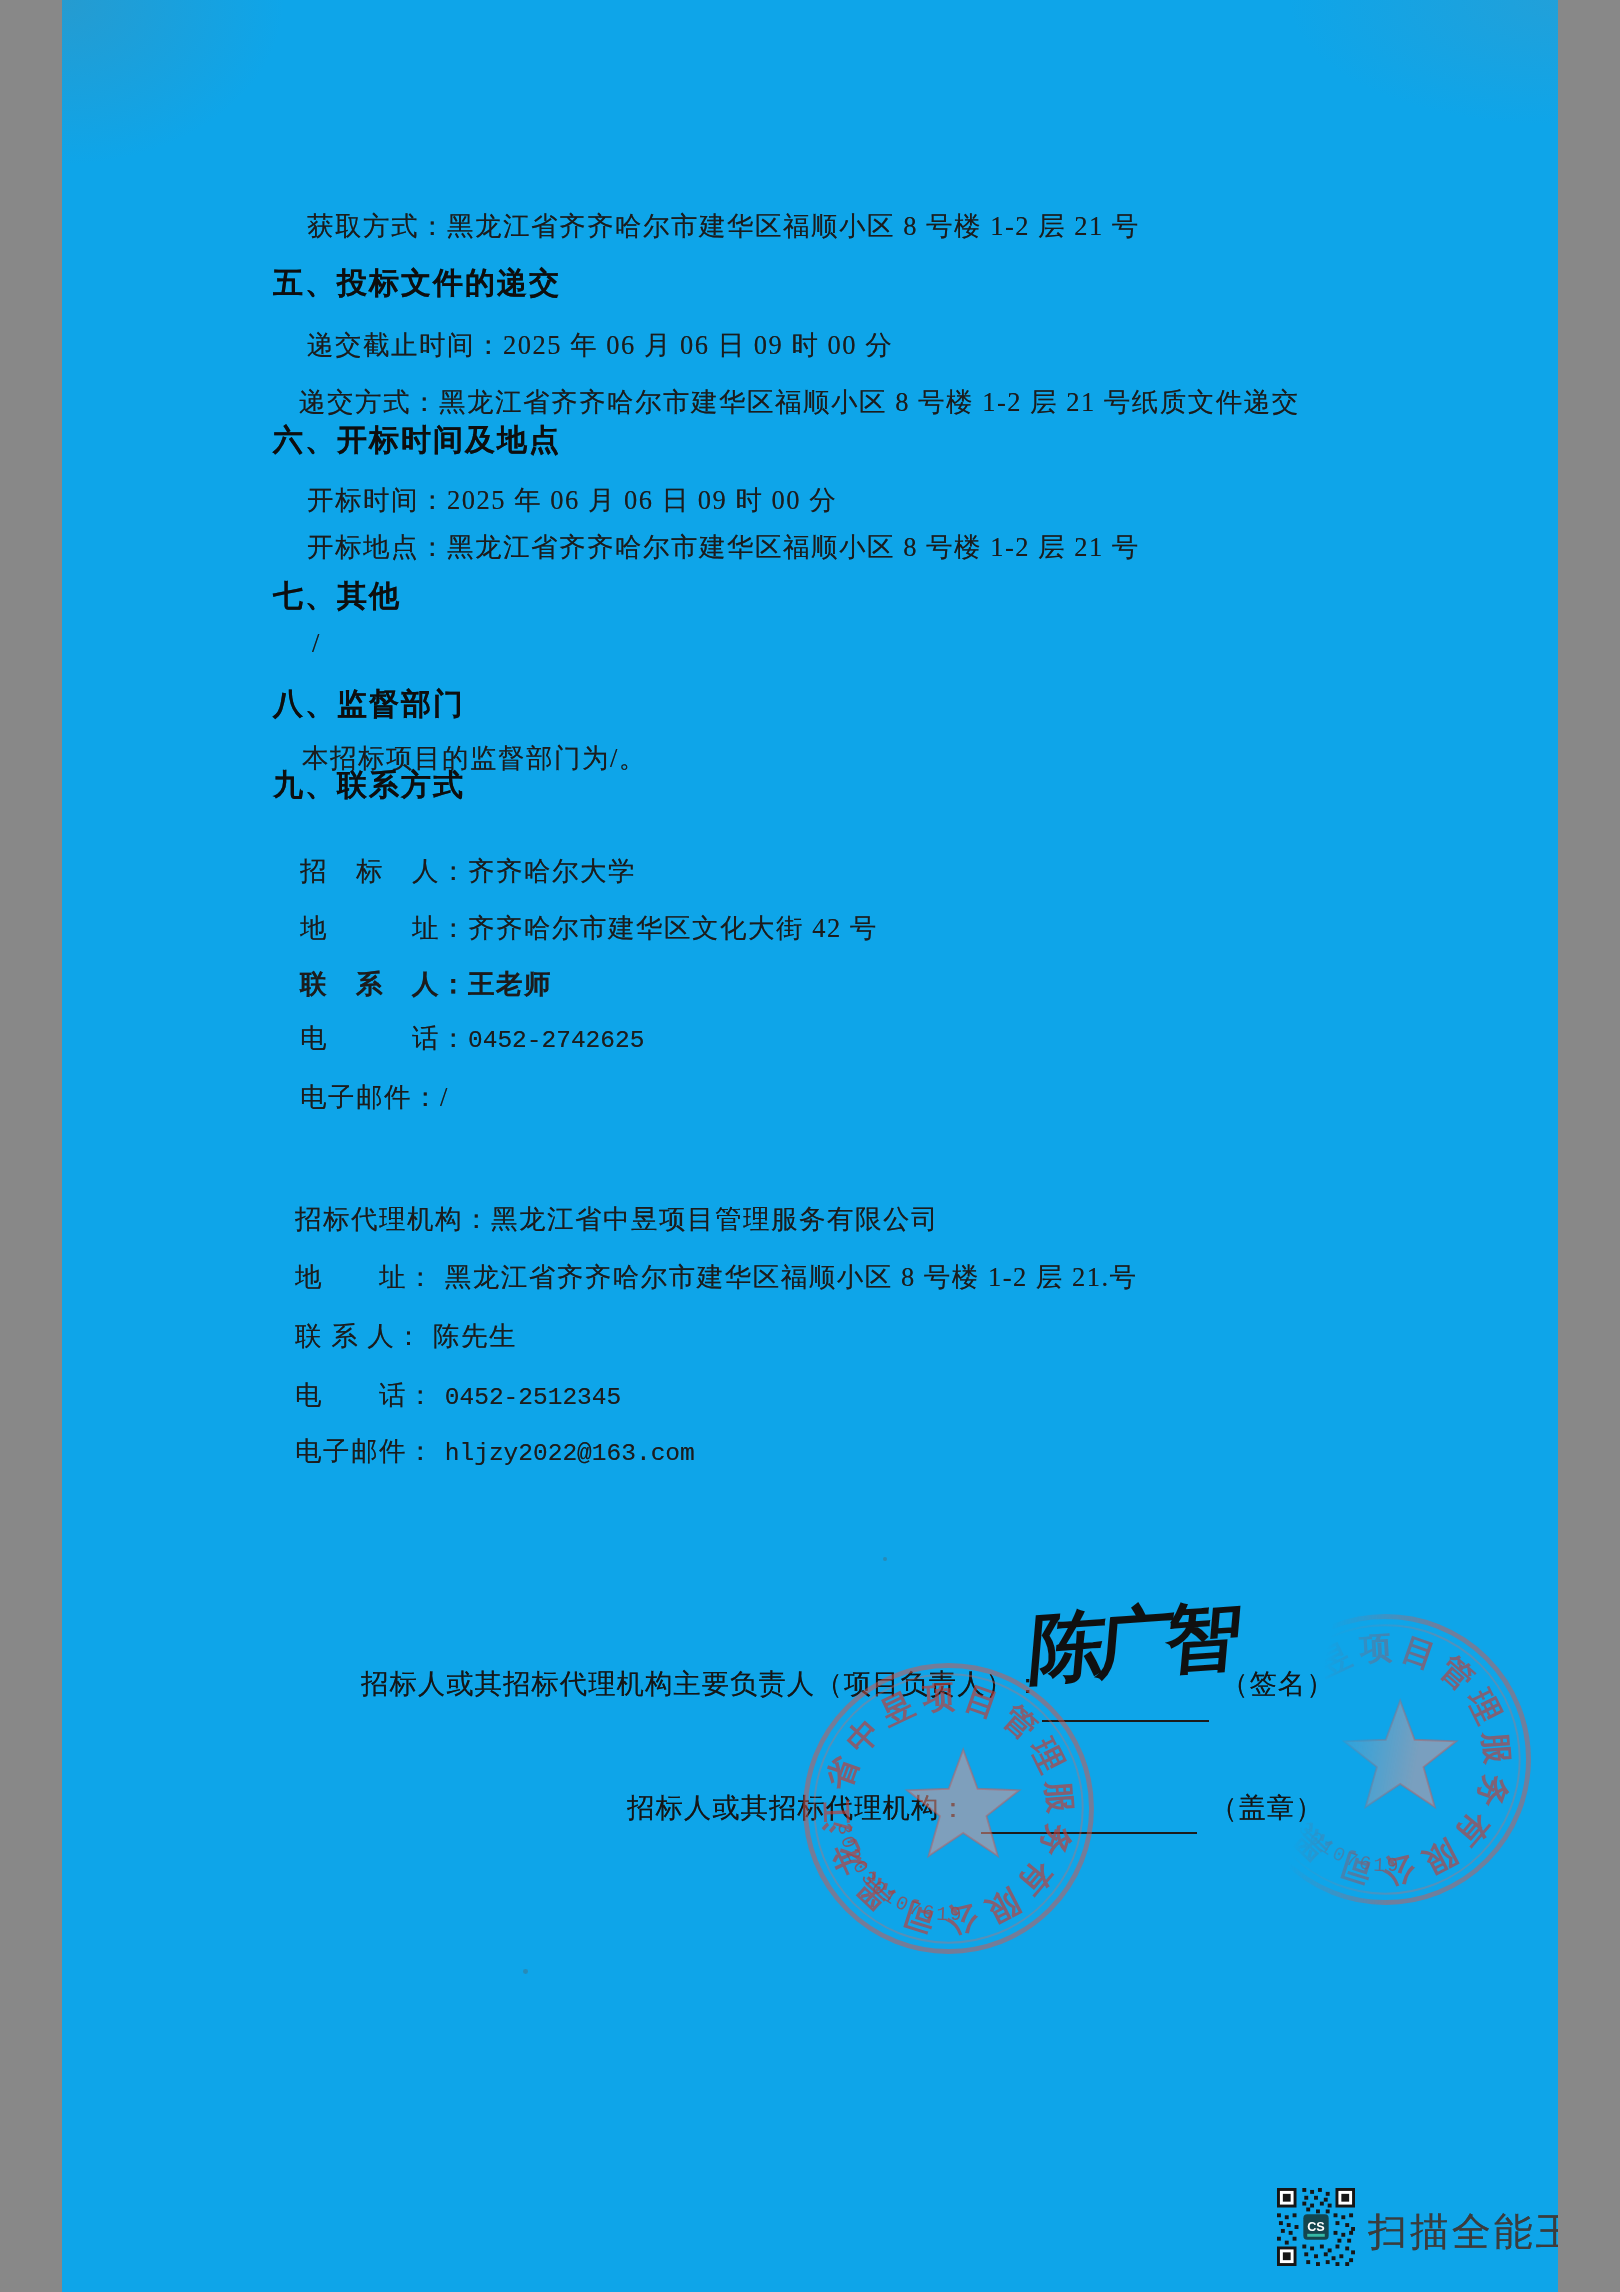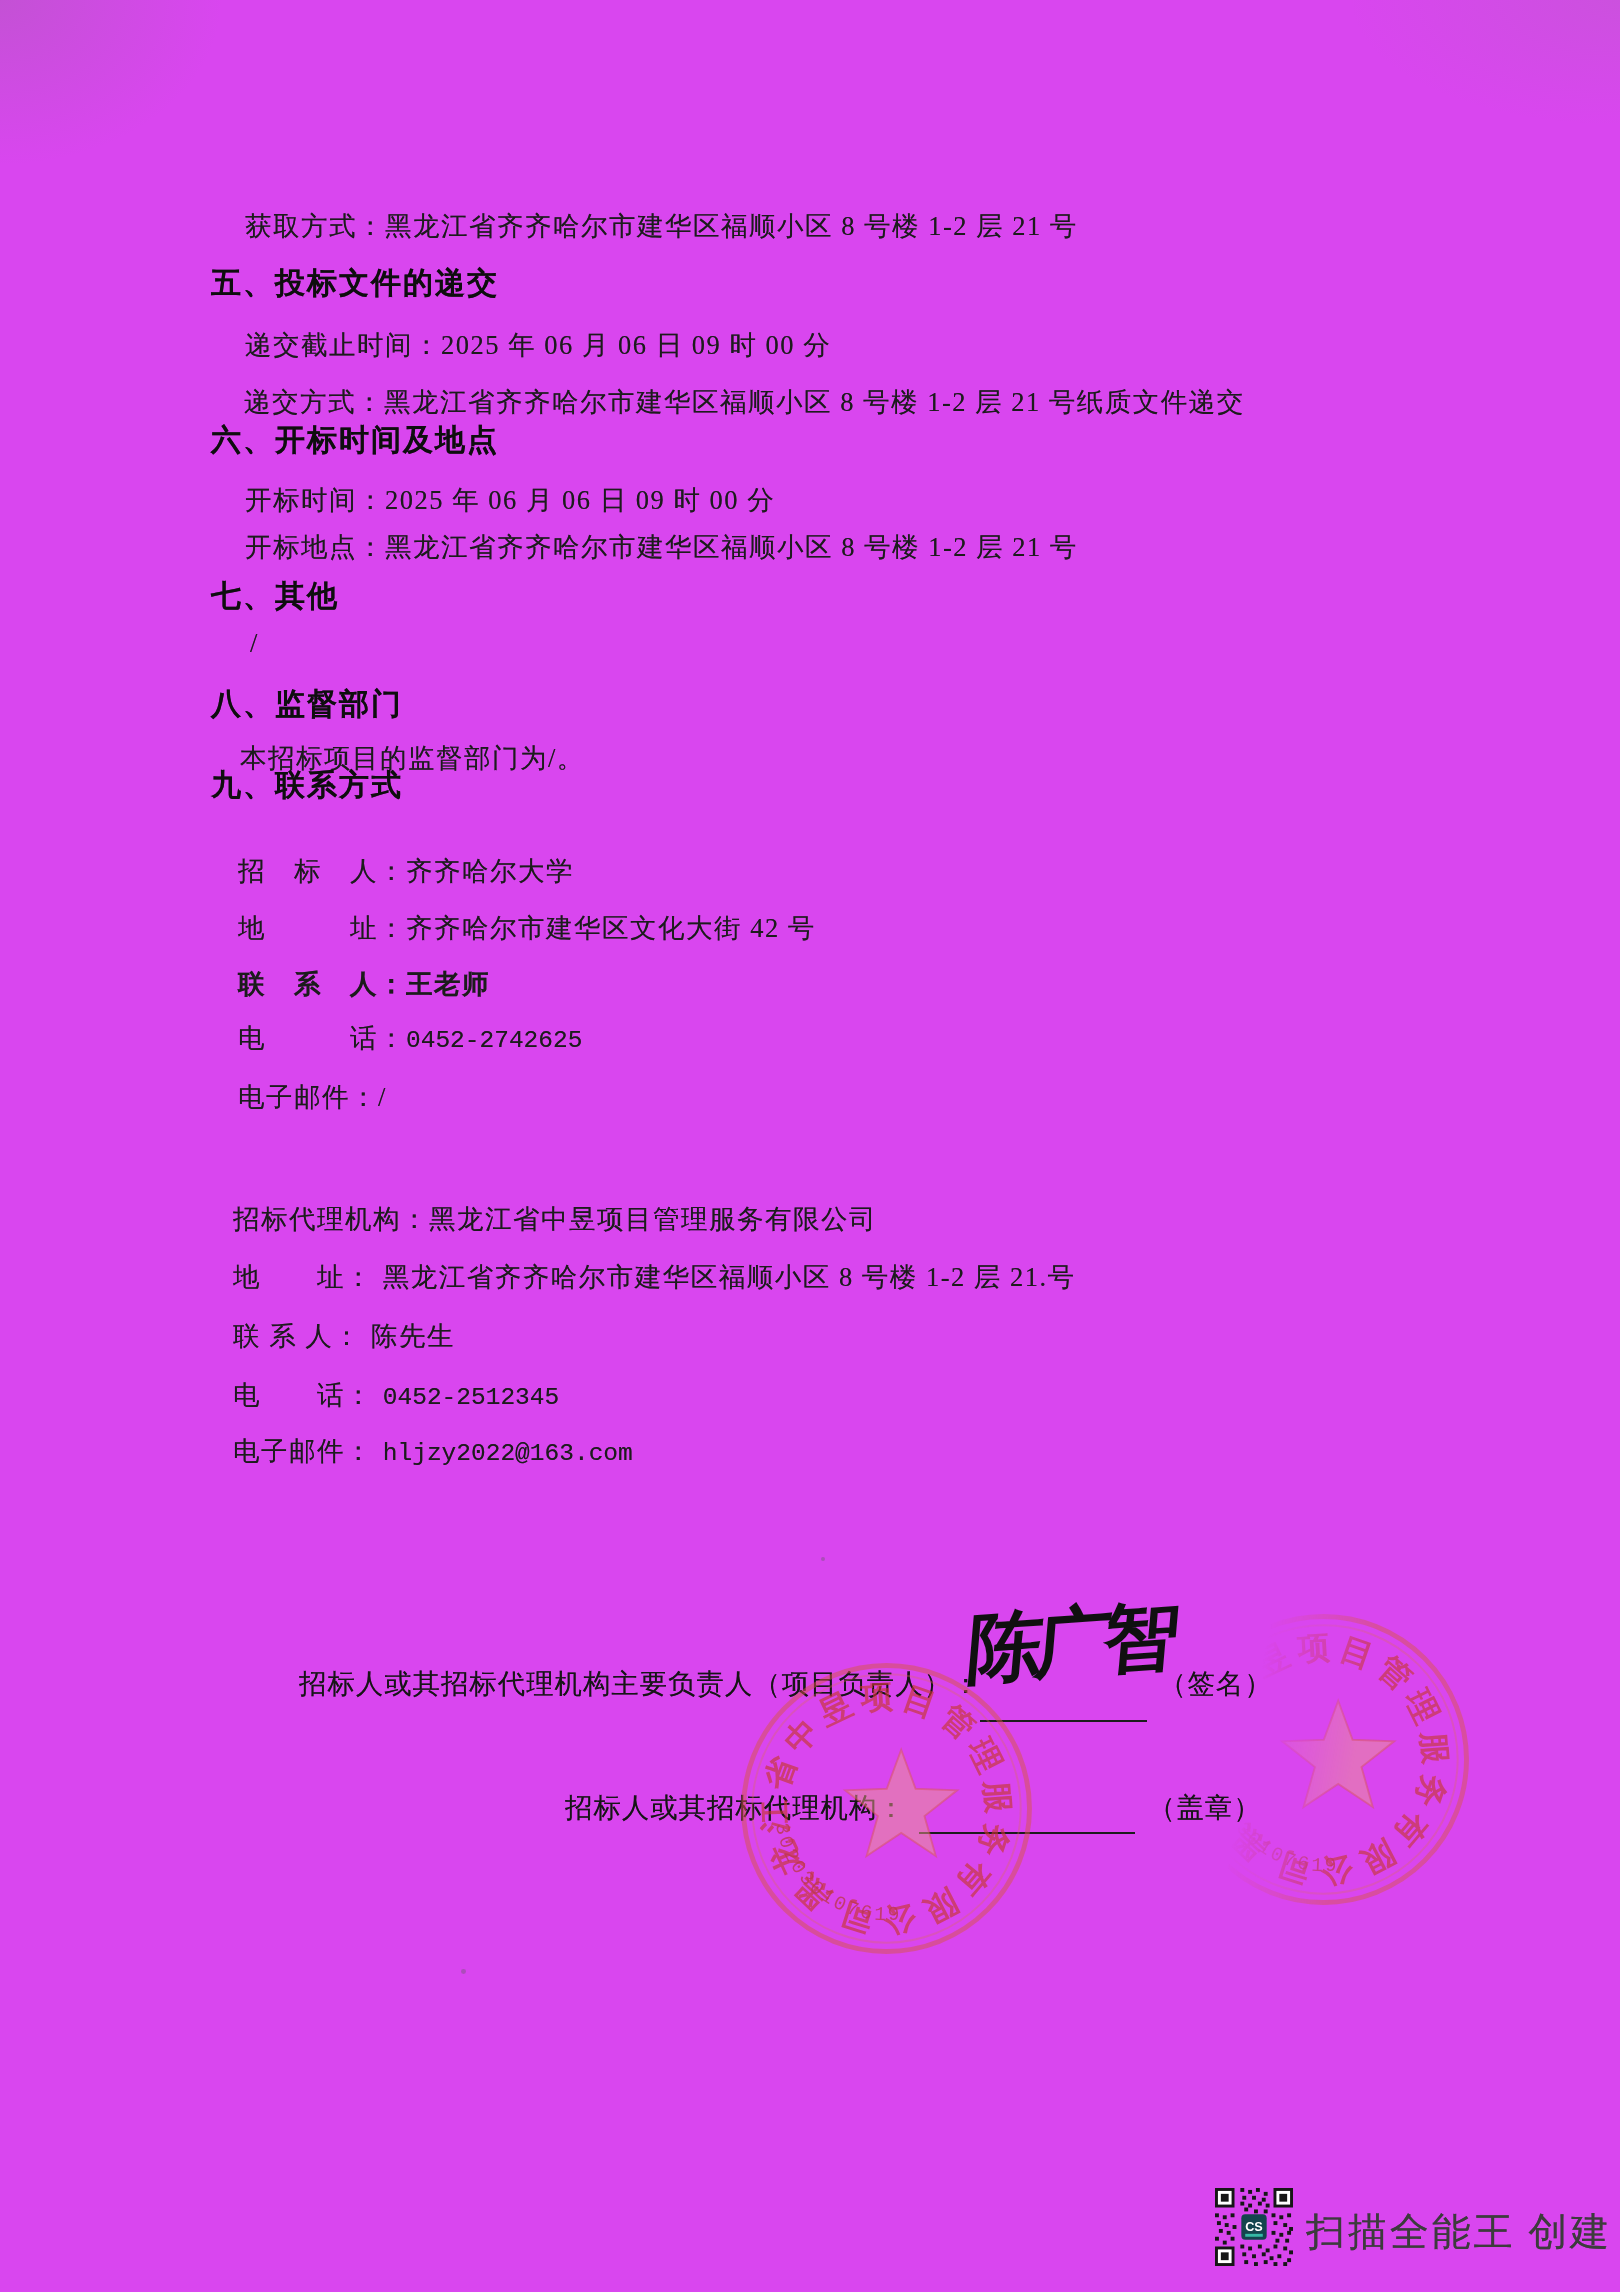--- a/index.html
+++ b/index.html
@@ -1,16 +1,16 @@
 <!DOCTYPE html>
 <html><head>
 <meta charset="utf-8">
 <style>
   html,body{margin:0;padding:0;background:#888;}
-  .page{position:relative;width:1620px;height:2293px;background:#d946ef;margin:0 auto;overflow:hidden;
+  .page{position:relative;width:1496px;height:2293px;background:#0ea5e9;margin:0 auto;overflow:hidden;
         font-family:"Liberation Serif", serif;color:#1d1d1d;}
   .abs{position:absolute;white-space:nowrap;}
   .body-line{font-size:26.5px;letter-spacing:1.5px;color:#1c1c1c;text-shadow:0 0 0.6px rgba(20,20,20,.55);}
   .heading{font-size:30px;font-weight:700;font-family:"Liberation Sans", sans-serif;color:#0e0e0e;
            letter-spacing:2px;text-shadow:0 0 0.6px rgba(0,0,0,.6);}
   .mono{font-family:"Liberation Mono", monospace;font-size:24.5px;letter-spacing:0;margin-top:8px;}
   .sig-label{font-size:27.4px;letter-spacing:1px;color:#161616;text-shadow:0 0 0.6px rgba(0,0,0,.55);}
   .rule{position:absolute;height:0;border-bottom:2.9px solid #1c1c1c;}
   .handwriting{font-size:76px;font-weight:700;color:#101010;letter-spacing:-7.8px;
                transform:rotate(-4deg) skewX(-9deg);transform-origin:left bottom;}
@@ -34,21 +34,21 @@
 
   <div class="smudge smudge-tl"></div>
   <div class="smudge smudge-tr"></div>
   <div class="speck" style="left:461px;top:1969px;width:4.9px;height:4.9px;"></div>
   <div class="speck" style="left:821px;top:1557px;width:3.9px;height:3.9px;"></div>
 
   <div class="abs body-line" style="left:245px;top:208px;">获取方式：黑龙江省齐齐哈尔市建华区福顺小区 8 号楼 1-2 层 21 号</div>
 
   <div class="abs heading" style="left:211px;top:263px;">五、投标文件的递交</div>
   <div class="abs body-line" style="left:245px;top:327px;text-align:center;">递交截止时间：2025 年 06 月 06 日 09 时 00 分</div>
-  <div class="abs body-line" style="left:244px;top:384px;">递交方式：黑龙江省齐齐哈尔市建华区福顺小区 8 号楼 1-2 层 21 号纸质文件递交</div>
+  <div class="abs body-line" style="left:237px;top:384px;">递交方式：黑龙江省齐齐哈尔市建华区福顺小区 8 号楼 1-2 层 21 号纸质文件递交</div>
 
   <div class="abs heading" style="left:211px;top:420px;">六、开标时间及地点</div>
   <div class="abs body-line" style="left:245px;top:482px;">开标时间：2025 年 06 月 06 日 09 时 00 分</div>
   <div class="abs body-line" style="left:245px;top:529px;">开标地点：黑龙江省齐齐哈尔市建华区福顺小区 8 号楼 1-2 层 21 号</div>
 
   <div class="abs heading" style="left:211px;top:576px;">七、其他</div>
   <div class="abs body-line" style="left:250px;top:628px;">/</div>
 
   <div class="abs heading" style="left:211px;top:684px;">八、监督部门</div>
   <div class="abs body-line" style="left:240px;top:740px;">本招标项目的监督部门为/。</div>

